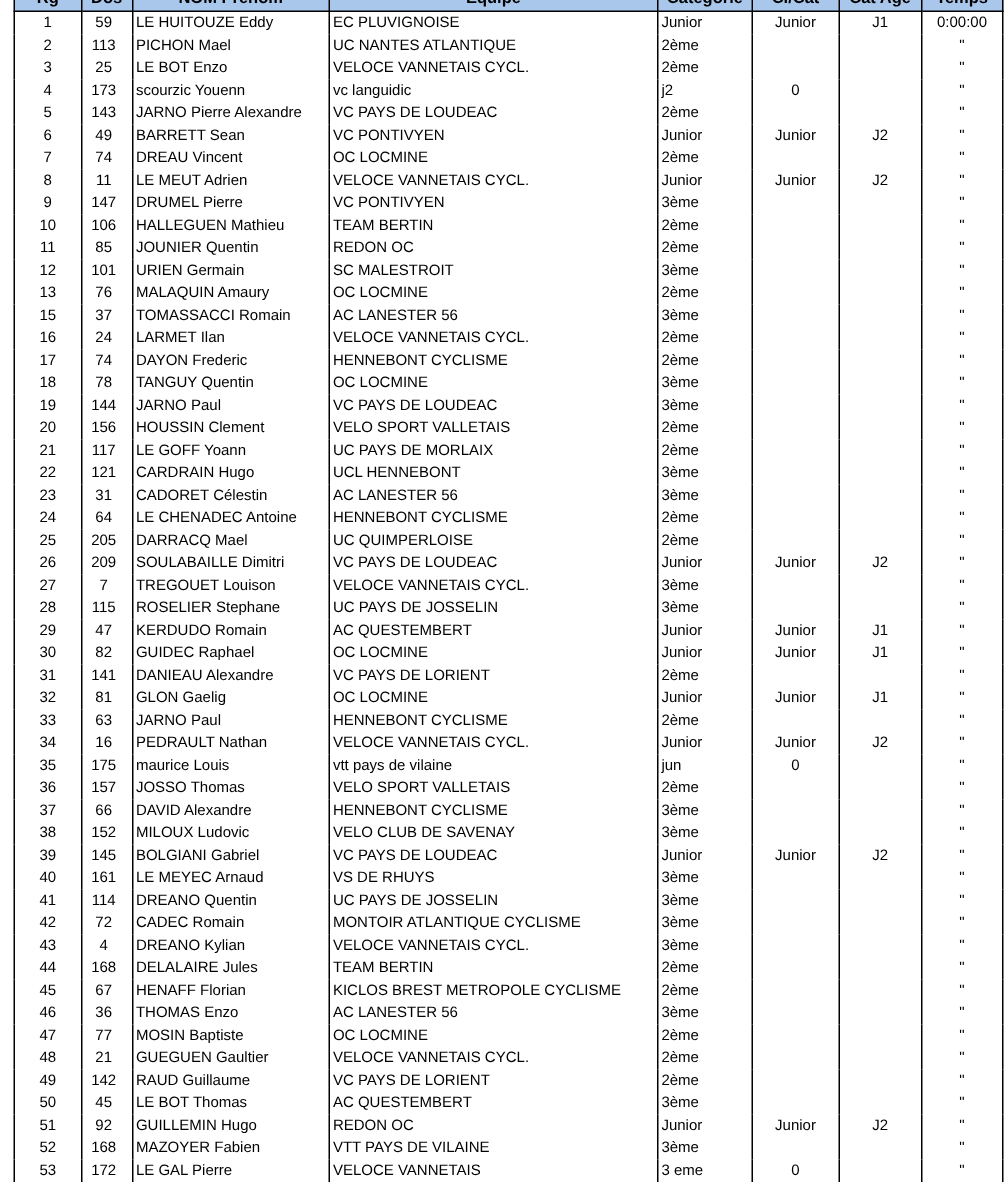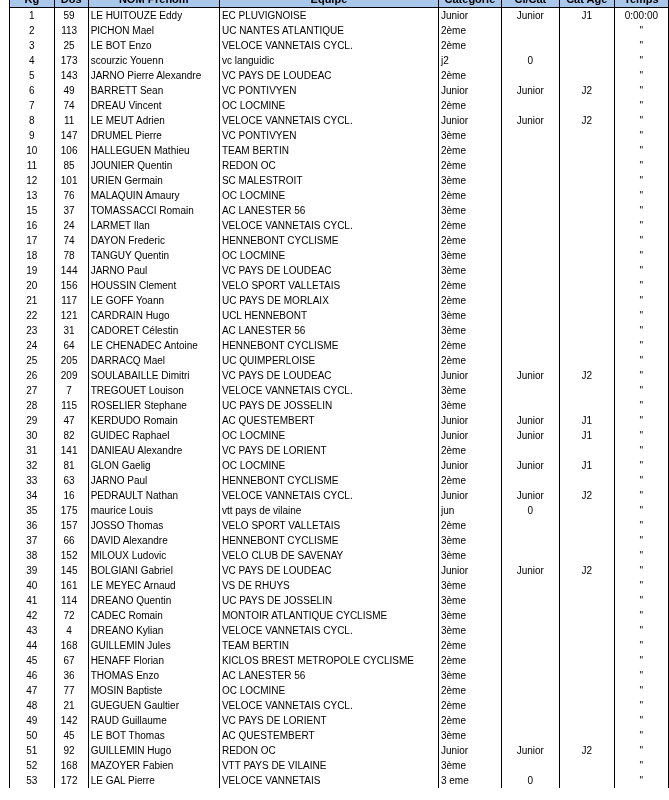--- a/index.html
+++ b/index.html
@@ -457,21 +457,21 @@
           <td class="l">DREANO Kylian</td>
           <td class="l">VELOCE VANNETAIS CYCL.</td>
           <td class="l">3ème</td>
           <td class="c"></td>
           <td class="c"></td>
           <td class="c">"</td>
         </tr>
         <tr>
           <td class="c">44</td>
           <td class="r">168</td>
-          <td class="l">GUILLEMIN Jules</td>
+          <td class="l">DELALAIRE Jules</td>
           <td class="l">TEAM BERTIN</td>
           <td class="l">2ème</td>
           <td class="c"></td>
           <td class="c"></td>
           <td class="c">"</td>
         </tr>
         <tr>
           <td class="c">45</td>
           <td class="r">67</td>
           <td class="l">HENAFF Florian</td>

